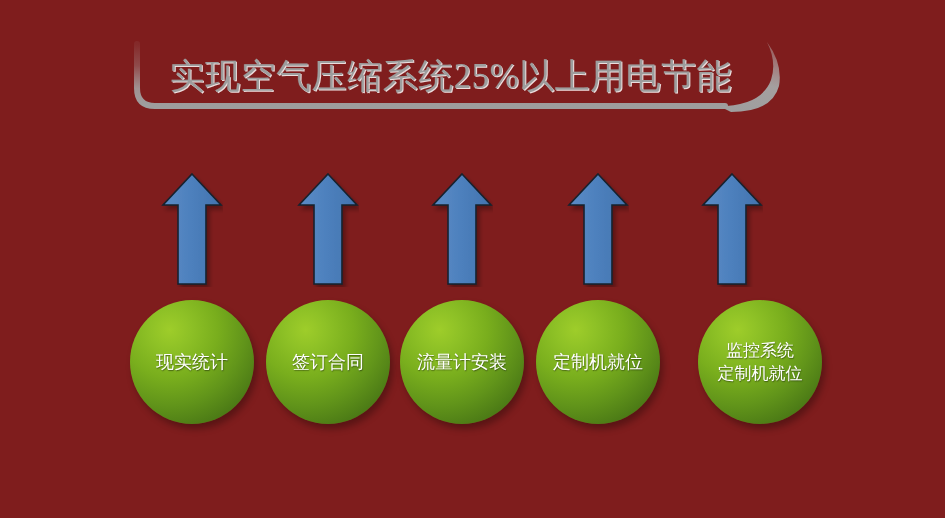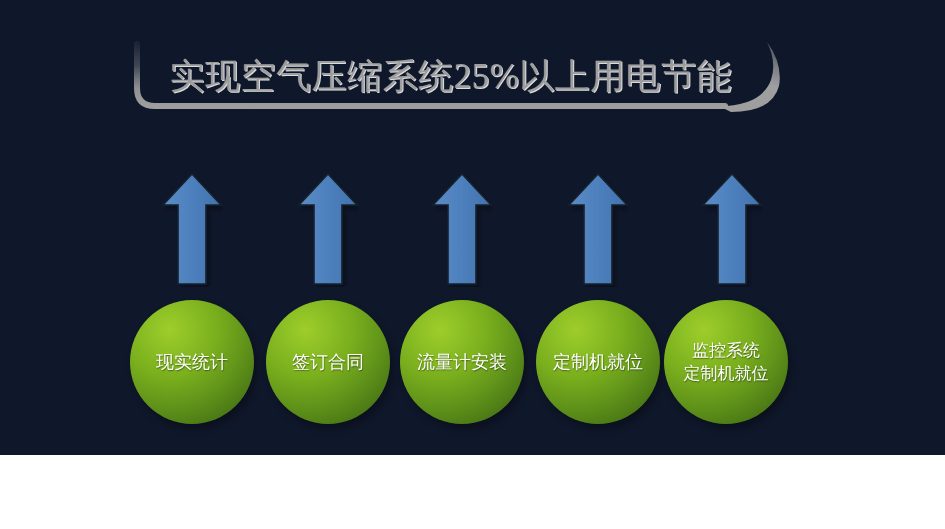--- a/index.html
+++ b/index.html
@@ -13,22 +13,22 @@
     position: relative;
     overflow: hidden;
     font-family: "Liberation Serif", "DejaVu Serif", serif;
   }
 
   
   #slide {
     position: absolute;
     left: 0; top: 0;
     width: 945px;
-    height: 455px;
-    background: #0f172a;
+    height: 518px;
+    background: #7f1d1d;
   }
 
   
   #title-banner {
     position: absolute;
     left: 131px;
     top: 36px;
     width: 650px;
     height: 95px;
   }
@@ -196,21 +196,21 @@
     </div>
   </div>
 
   <div class="node" style="left:400px">
     <div class="node-ball"></div>
     <div class="node-label">
       <span>流量计安装</span>
     </div>
   </div>
 
-  <div class="node" style="left:664px">
+  <div class="node" style="left:698px">
     <div class="node-ball"></div>
     <div class="node-label two-line">
       <span>监控系统</span>
       <span>定制机就位</span>
     </div>
   </div>
 
 </div>
 
 </body></html>

